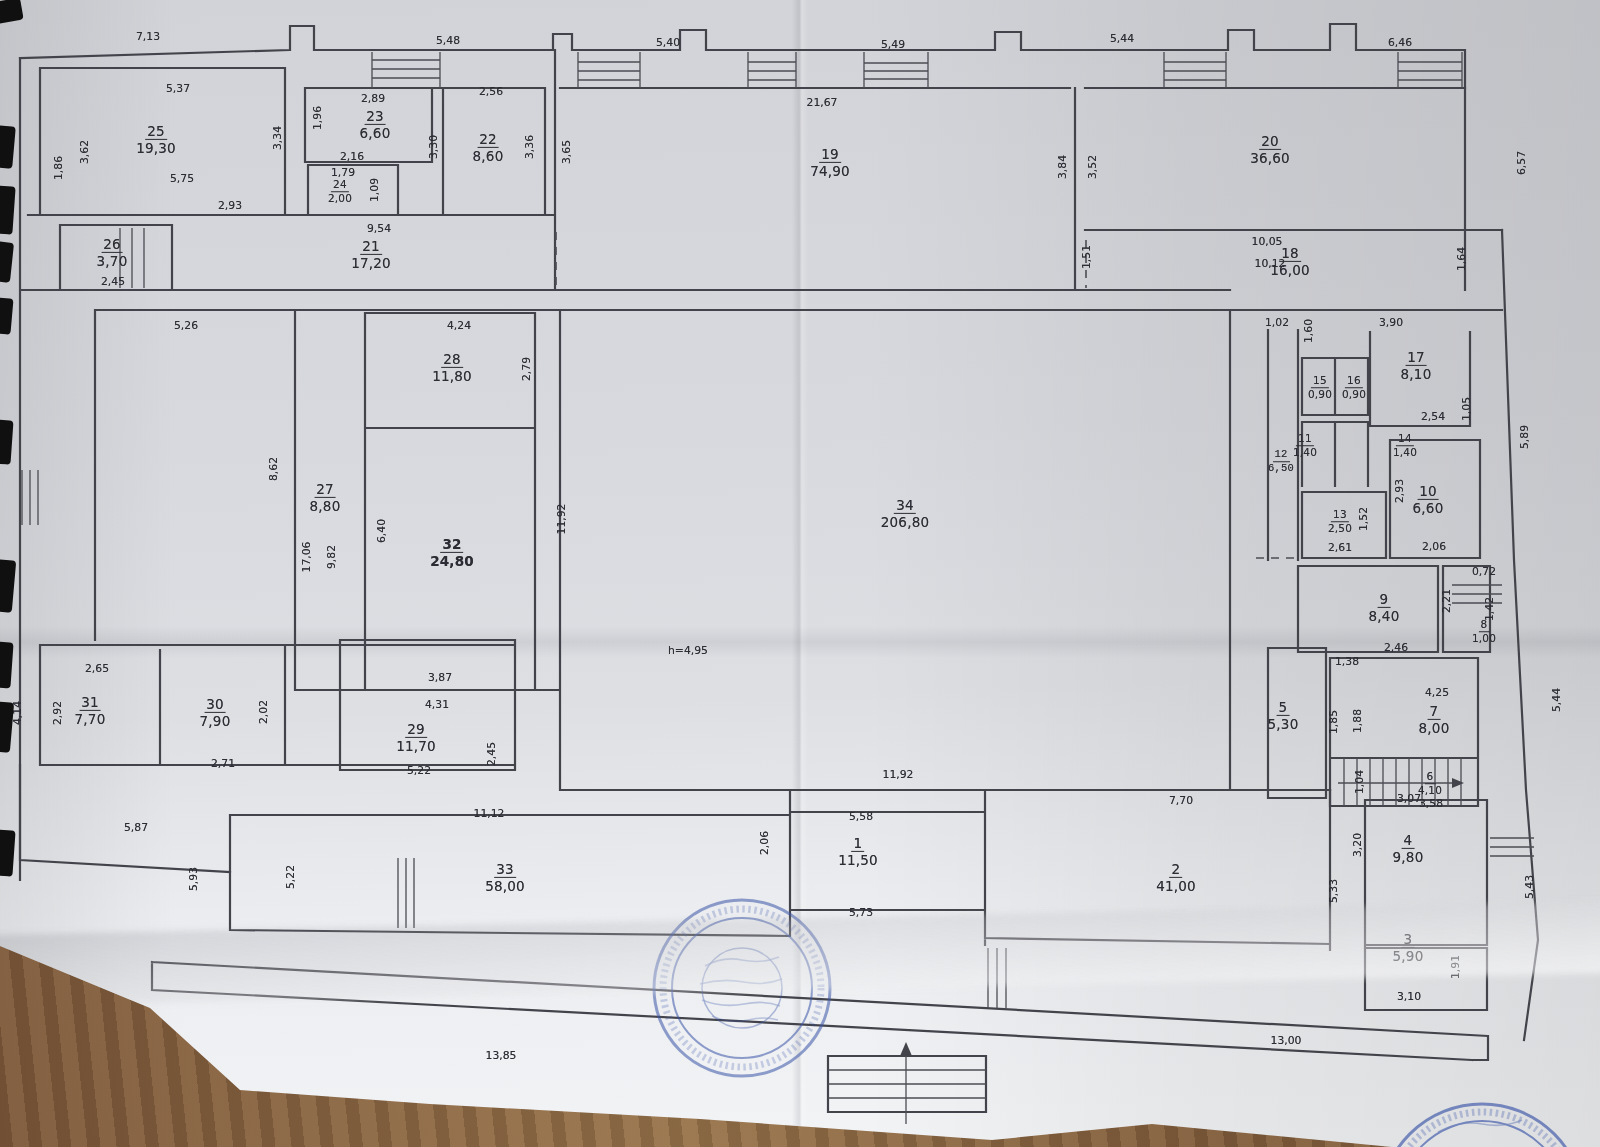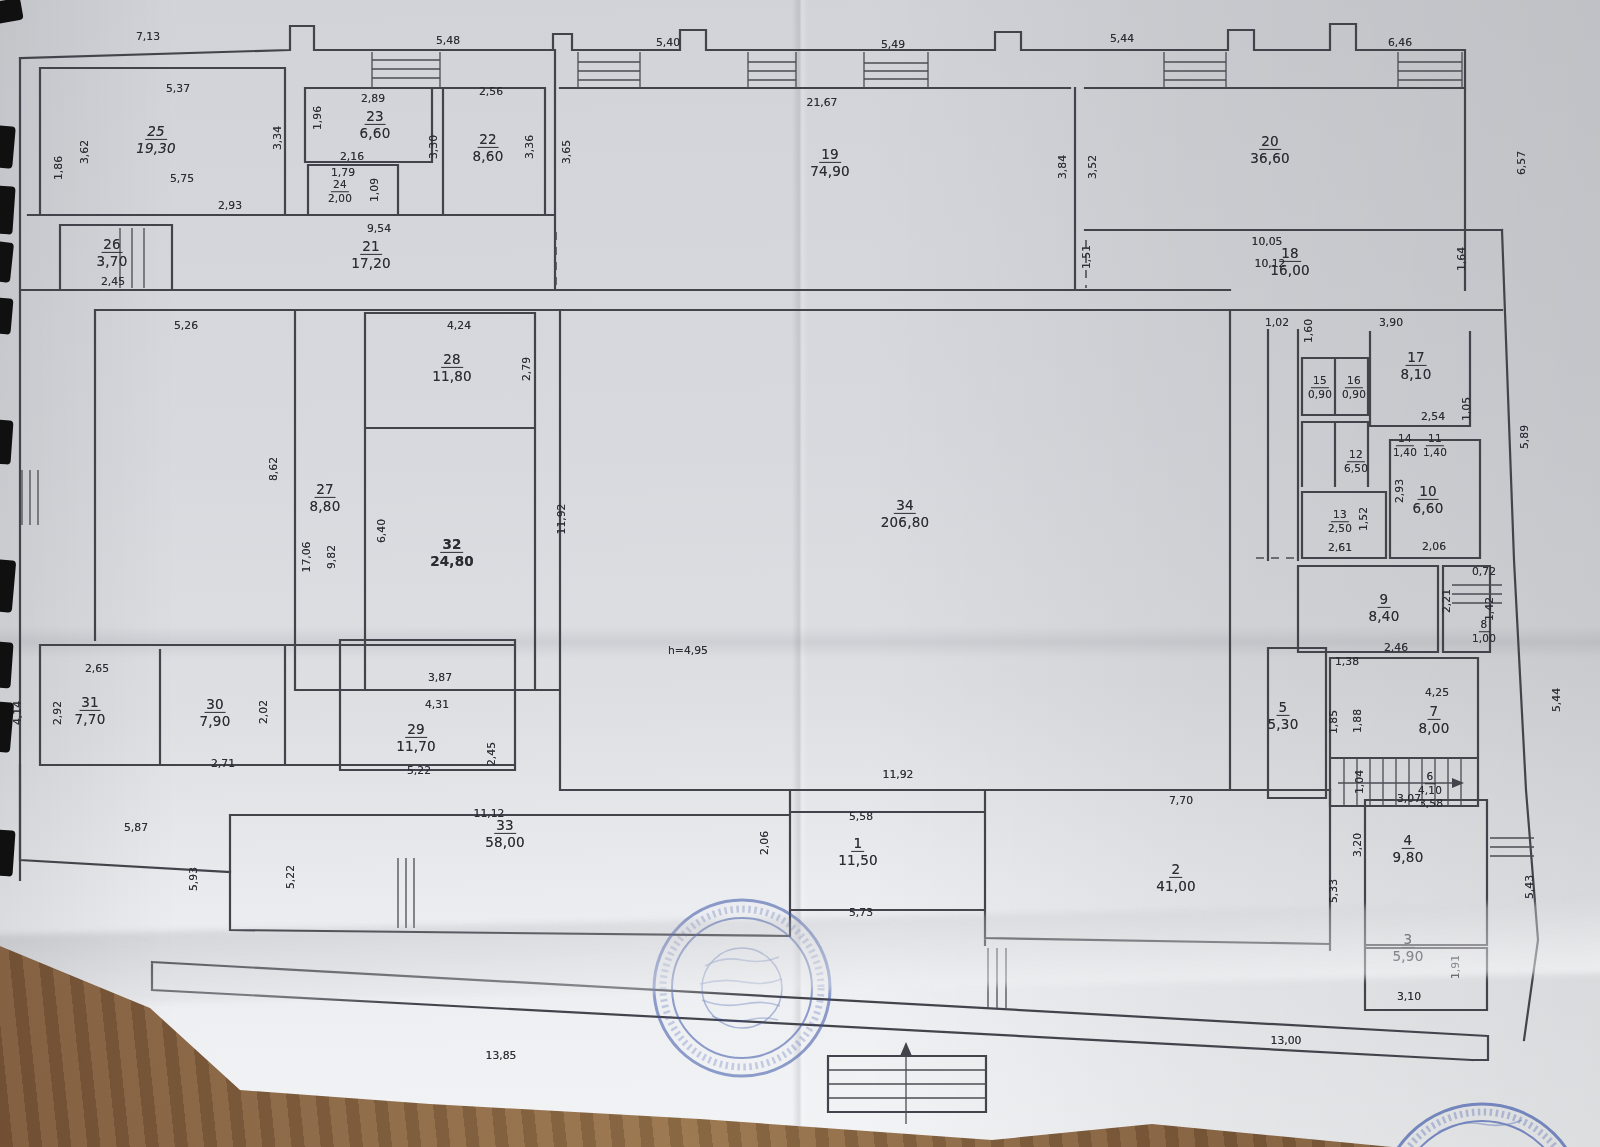--- a/index.html
+++ b/index.html
@@ -111,43 +111,43 @@
         <div class="room-label" style="left: 858px; top: 852px;"><span class="num">1</span><span class="area">11,50</span></div>
         <div class="room-label" style="left: 1176px; top: 878px;"><span class="num">2</span><span class="area">41,00</span></div>
         <div class="room-label" style="left: 1408px; top: 948px;"><span class="num">3</span><span class="area">5,90</span></div>
         <div class="room-label" style="left: 1408px; top: 849px;"><span class="num">4</span><span class="area">9,80</span></div>
         <div class="room-label" style="left: 1283px; top: 716px;"><span class="num">5</span><span class="area">5,30</span></div>
         <div class="room-label small" style="left: 1430px; top: 784px;"><span class="num">6</span><span class="area">4,10</span></div>
         <div class="room-label" style="left: 1434px; top: 720px;"><span class="num">7</span><span class="area">8,00</span></div>
         <div class="room-label small" style="left: 1484px; top: 632px;"><span class="num">8</span><span class="area">1,00</span></div>
         <div class="room-label" style="left: 1384px; top: 608px;"><span class="num">9</span><span class="area">8,40</span></div>
         <div class="room-label" style="left: 1428px; top: 500px;"><span class="num">10</span><span class="area">6,60</span></div>
-        <div class="room-label small" style="left: 1435px; top: 446px;"><span class="num">11</span><span class="area">1,40</span></div>
-        <div class="room-label small" style="left: 1356px; top: 462px;"><span class="num">12</span><span class="area">6,50</span></div>
+        <div class="room-label small" style="left: 1305px; top: 446px;"><span class="num">11</span><span class="area">1,40</span></div>
+        <div class="room-label small" style="left: 1281px; top: 462px; font-family: Liberation Mono, monospace;"><span class="num">12</span><span class="area">6,50</span></div>
         <div class="room-label small" style="left: 1340px; top: 522px;"><span class="num">13</span><span class="area">2,50</span></div>
         <div class="room-label small" style="left: 1381px; top: 446px; margin-left: 24px;"><span class="num">14</span><span class="area">1,40</span></div>
         <div class="room-label small" style="left: 1320px; top: 388px;"><span class="num">15</span><span class="area">0,90</span></div>
         <div class="room-label small" style="left: 1354px; top: 388px;"><span class="num">16</span><span class="area">0,90</span></div>
         <div class="room-label" style="left: 1416px; top: 366px;"><span class="num">17</span><span class="area">8,10</span></div>
         <div class="room-label" style="left: 1290px; top: 262px;"><span class="num">18</span><span class="area">16,00</span></div>
         <div class="room-label" style="left: 830px; top: 163px;"><span class="num">19</span><span class="area">74,90</span></div>
         <div class="room-label" style="left: 1270px; top: 150px;"><span class="num">20</span><span class="area">36,60</span></div>
         <div class="room-label" style="left: 371px; top: 255px;"><span class="num">21</span><span class="area">17,20</span></div>
         <div class="room-label" style="left: 488px; top: 148px;"><span class="num">22</span><span class="area">8,60</span></div>
         <div class="room-label" style="left: 375px; top: 125px;"><span class="num">23</span><span class="area">6,60</span></div>
         <div class="room-label small" style="left: 340px; top: 192px;"><span class="num">24</span><span class="area">2,00</span></div>
-        <div class="room-label" style="left: 156px; top: 140px; font-style: italic;"><span class="num">25</span><span class="area">19,30</span></div>
+        <div class="room-label" style="left: 156px; top: 140px;"><span class="num">25</span><span class="area">19,30</span></div>
         <div class="room-label" style="left: 112px; top: 253px;"><span class="num">26</span><span class="area">3,70</span></div>
         <div class="room-label" style="left: 325px; top: 498px;"><span class="num">27</span><span class="area">8,80</span></div>
         <div class="room-label" style="left: 452px; top: 368px;"><span class="num">28</span><span class="area">11,80</span></div>
         <div class="room-label" style="left: 416px; top: 738px;"><span class="num">29</span><span class="area">11,70</span></div>
         <div class="room-label" style="left: 215px; top: 713px;"><span class="num">30</span><span class="area">7,90</span></div>
         <div class="room-label" style="left: 90px; top: 711px;"><span class="num">31</span><span class="area">7,70</span></div>
         <div class="room-label" style="left: 452px; top: 553px; font-weight: bold;"><span class="num">32</span><span class="area">24,80</span></div>
-        <div class="room-label" style="left: 505px; top: 834px;"><span class="num">33</span><span class="area">58,00</span></div>
+        <div class="room-label" style="left: 505px; top: 878px;"><span class="num">33</span><span class="area">58,00</span></div>
         <div class="room-label" style="left: 905px; top: 514px;"><span class="num">34</span><span class="area">206,80</span></div>
         <div class="dim" style="left: 148px; top: 36px;">7,13</div>
         <div class="dim" style="left: 448px; top: 40px;">5,48</div>
         <div class="dim" style="left: 668px; top: 42px;">5,40</div>
         <div class="dim" style="left: 893px; top: 44px;">5,49</div>
         <div class="dim" style="left: 1122px; top: 38px;">5,44</div>
         <div class="dim" style="left: 1400px; top: 42px;">6,46</div>
         <div class="dim" style="left: 822px; top: 102px;">21,67</div>
         <div class="dim" style="left: 178px; top: 88px;">5,37</div>
         <div class="dim v" style="left: 84px; top: 152px;">3,62</div>

